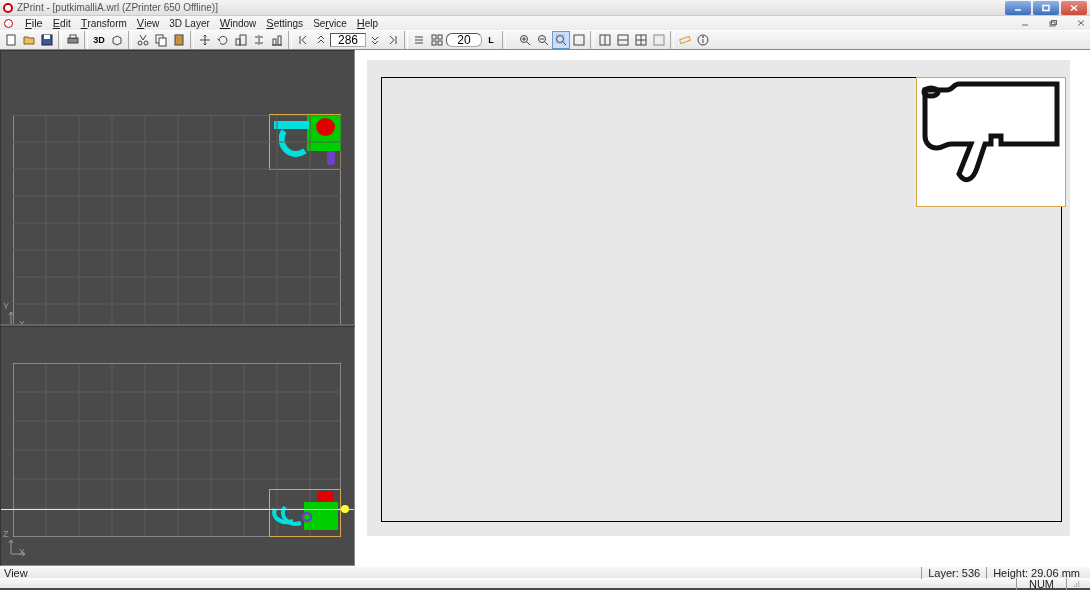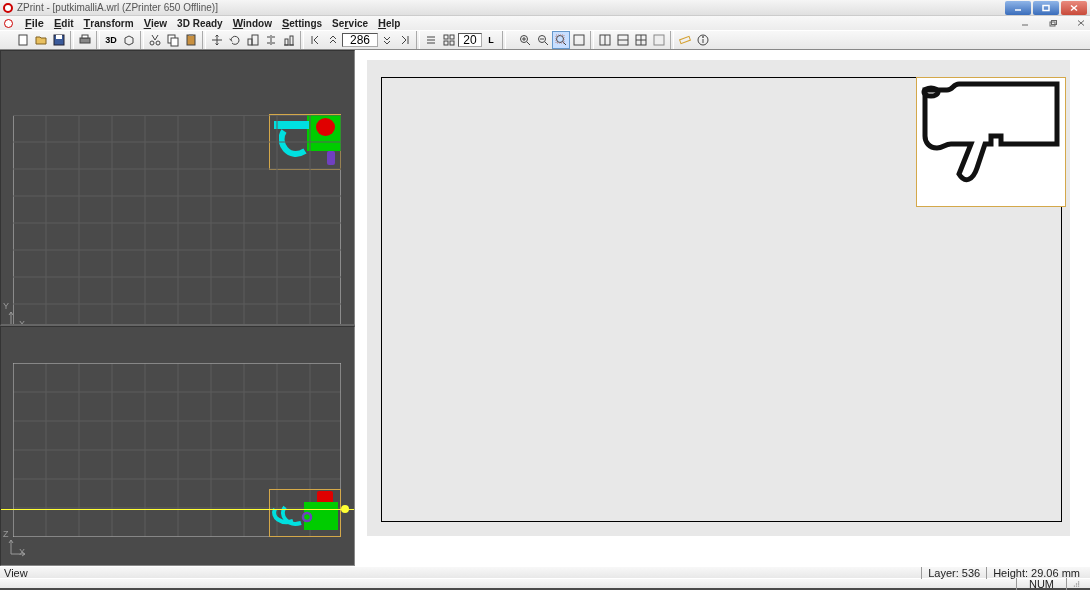--- a/index.html
+++ b/index.html
@@ -13,25 +13,25 @@
 .titlebar .wbtn { width: 26px; height: 14px; border-radius: 2px; display: flex; align-items: center; justify-content: center; }
 .wbtn.min { background: linear-gradient(#8fb5e8,#3a6dbb); }
 .wbtn.max { background: linear-gradient(#8fb5e8,#3a6dbb); }
 .wbtn.close { background: linear-gradient(#e98a7d,#c84a3a); }
 .wbtn svg { stroke: #fff; stroke-width: 1.5; }
 .mbtn { width: 18px; height: 12px; display: flex; align-items: center; justify-content: center; }
 .mbtn svg { stroke: #666; stroke-width: 1; }
 
 
 .menubar { height: 14px; background: linear-gradient(#f8f8f8,#ececec); display: flex; align-items: center; padding-left: 4px; gap: 10px; }
-.menuitem { color: #222; font-size: 10px; cursor: default; font-weight: bold; }
+.menuitem { color: #222; font-size: 10px; cursor: default; }
 .menuitem u { text-decoration: underline; }
 
 
-.toolbar { height: 20px; background: linear-gradient(#f8f8f8,#e8e8e8); border-top: 1px solid #fff; border-bottom: 1px solid #888; display: flex; align-items: center; padding: 0 14px; gap: 0; }
+.toolbar { height: 20px; background: linear-gradient(#f8f8f8,#e8e8e8); border-top: 1px solid #fff; border-bottom: 1px solid #888; display: flex; align-items: center; padding: 0 2px; gap: 0; }
 .tbtn { width: 18px; height: 18px; display: flex; align-items: center; justify-content: center; border: 1px solid transparent; }
 .tbtn.active { background: #c8dfff; border: 1px solid #6699cc; }
 .tsep { width: 4px; height: 18px; border-left: 1px solid #aaa; border-right: 1px solid #fff; margin: 0 2px; }
 .tinput { width: 36px; height: 14px; font-size: 12px; border: 1px inset #aaa; background: #fff; text-align: center; }
 
 
 .workarea { height: 516px; display: flex; background: #888; }
 .leftcol { width: 355px; display: flex; flex-direction: column; }
 .rightcol { flex: 1; background: #fff; }
 .pane { flex: 1; background: #4a4a4a; border: 1px inset #888; position: relative; overflow: hidden; }
@@ -85,21 +85,21 @@
       </div>
   </div>
 </div>
 
 <div class="menubar">
   <div class="docicon" style="width:9px;height:9px;background:#fff;border-radius:50%;border:1.5px solid #c00;margin-right:2px;"></div>
   <span class="menuitem"><u>F</u><span title="File">ile</span></span>
   <span class="menuitem"><u>E</u>dit</span>
   <span class="menuitem"><u>T</u>ransform</span>
   <span class="menuitem"><u>V</u>iew</span>
-  <span class="menuitem">3D Ready</span>
+  <span class="menuitem">3D Layer</span>
   <span class="menuitem"><u>W</u>indow</span>
   <span class="menuitem"><u>S</u>ettings</span>
   <span class="menuitem">Se<u>r</u>vice</span>
   <span class="menuitem"><u>H</u>elp</span>
   <span style="flex:1"></span>
   <div class="mbtn">
       <svg width="10" height="8" viewBox="0 0 10 8">
         <line x1="2" y1="6" x2="8" y2="6"></line>
       </svg>
     </div>
@@ -231,21 +231,21 @@
       </svg>
     </div>
   <div class="tbtn">
       <svg width="14" height="14" viewBox="0 0 14 14" fill="none" stroke="#444">
         <rect x="2" y="2" width="4" height="4"></rect>
         <rect x="8" y="2" width="4" height="4"></rect>
         <rect x="2" y="8" width="4" height="4"></rect>
         <rect x="8" y="8" width="4" height="4"></rect>
       </svg>
     </div>
-  <input class="tinput" style="width: 24px;" value="20">
+  <input class="tinput" style="width: 36px; border-radius: 6px;" value="20">
   <div class="tbtn">
       <span style="font-size:9px;font-weight:bold">L</span>
     </div>
   <div class="tsep"></div>
   <div style="width:8px"></div>
   <div class="tbtn">
       <svg width="14" height="14" viewBox="0 0 14 14" fill="none" stroke="#444">
         <circle cx="6" cy="6" r="3.5"></circle>
         <line x1="9" y1="9" x2="12" y2="12"></line>
         <line x1="6" y1="4" x2="6" y2="8"></line>

